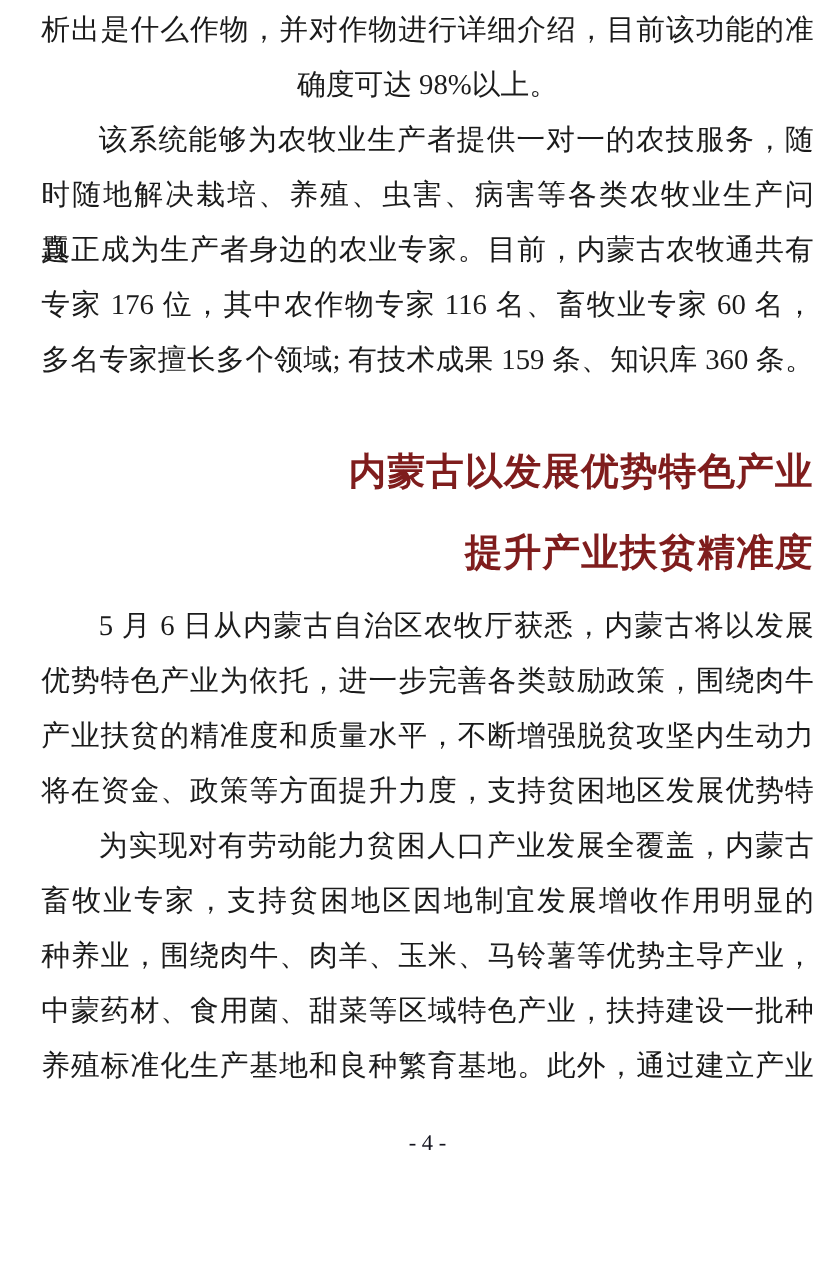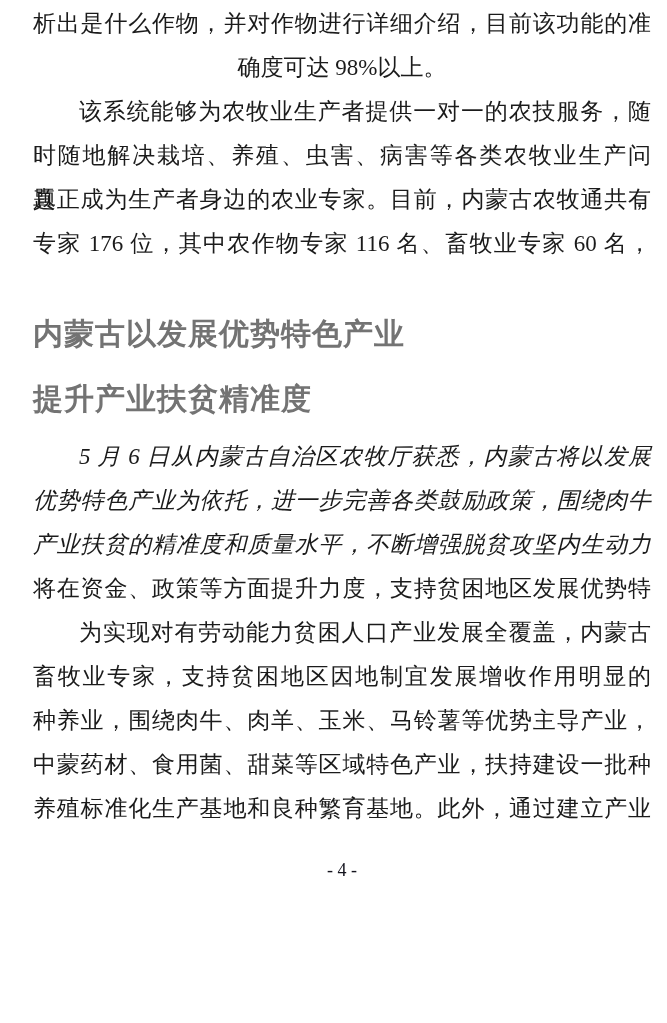--- a/index.html
+++ b/index.html
@@ -35,26 +35,26 @@
   .ind { text-indent: 2em; }
   .right {
     text-align: right;
     letter-spacing: 1px;
   }
   .title-block { margin-top: 35px; }
   .title-line {
     font-size: 30px;
     height: 65px;
     line-height: 65px;
-    text-align: left;
+    text-align: right;
     font-weight: bold;
     letter-spacing: 1px;
-    color: #737373;
+    color: #7f1d1d;
   }
-  .p3 { margin-top: 4px; font-style: italic; }
+  .p3 { margin-top: 4px; }
   .footer {
     margin-top: 28px;
     height: 22px;
     line-height: 22px;
     font-size: 18px;
     text-align: center;
     color: #14141e;
   }
 </style>
 </head>
@@ -65,20 +65,21 @@
   <div class="para">
     <div class="line jl">析出是什么作物，并对作物进行详细介绍，目前该功能的准</div>
     <div class="line">确度可达 98%以上。</div>
   </div>
 
   <div class="para">
     <div class="line jl ind">该系统能够为农牧业生产者提供一对一的农技服务，随</div>
     <div class="line jl">时随地解决栽培、养殖、虫害、病害等各类农牧业生产问题，</div>
     <div class="line jl">真正成为生产者身边的农业专家。目前，内蒙古农牧通共有</div>
     <div class="line jl">专家 176 位，其中农作物专家 116 名、畜牧业专家 60 名，</div>
+    <div class="line jl">多名专家擅长多个领域; 有技术成果 159 条、知识库 360 条。</div>
   </div>
 
 
   <div class="title-block">
     <div class="title-line">内蒙古以发展优势特色产业</div>
     <div class="title-line">提升产业扶贫精准度</div>
   </div>
 
   <div class="para p3">
     <div class="line jl ind">5 月 6 日从内蒙古自治区农牧厅获悉，内蒙古将以发展</div>

